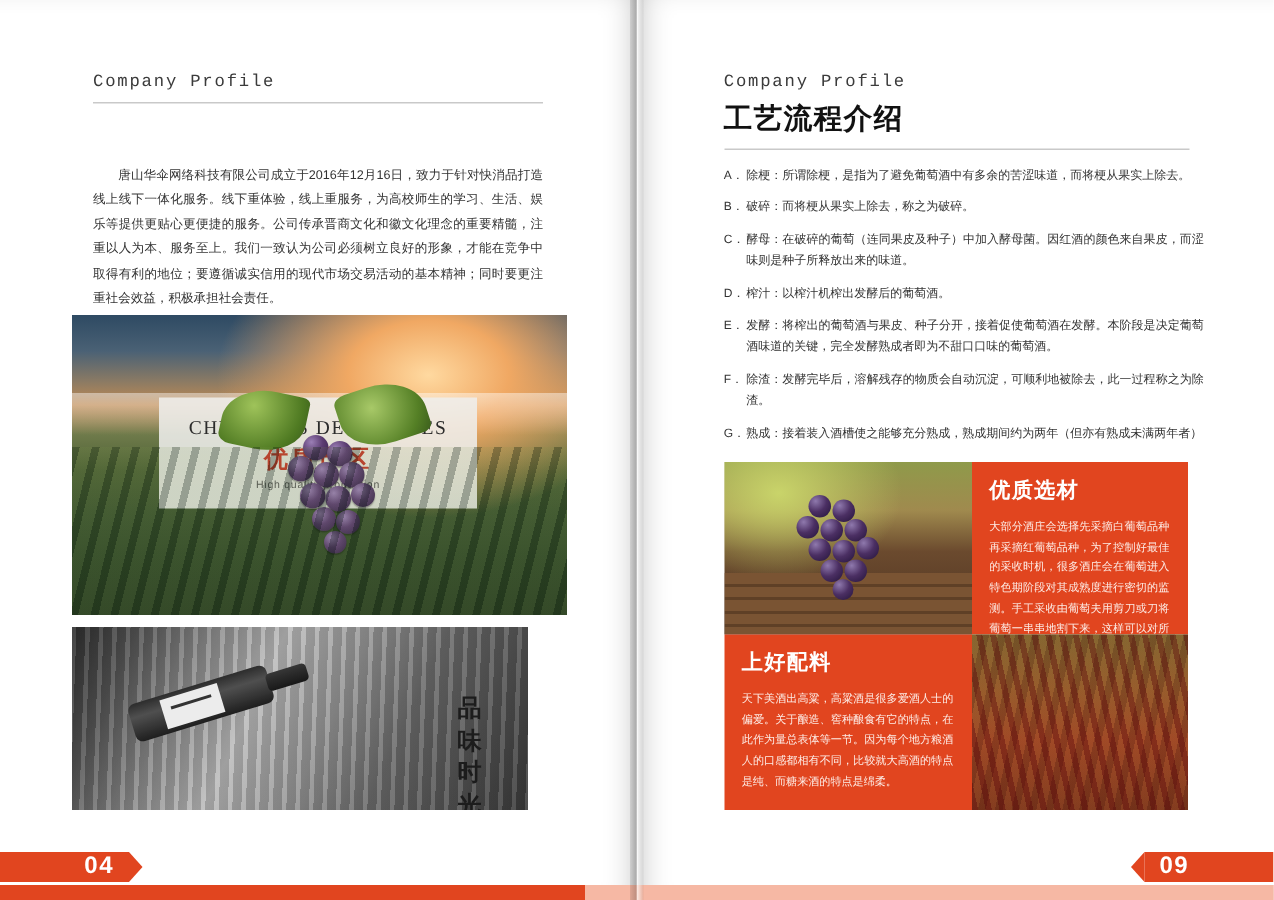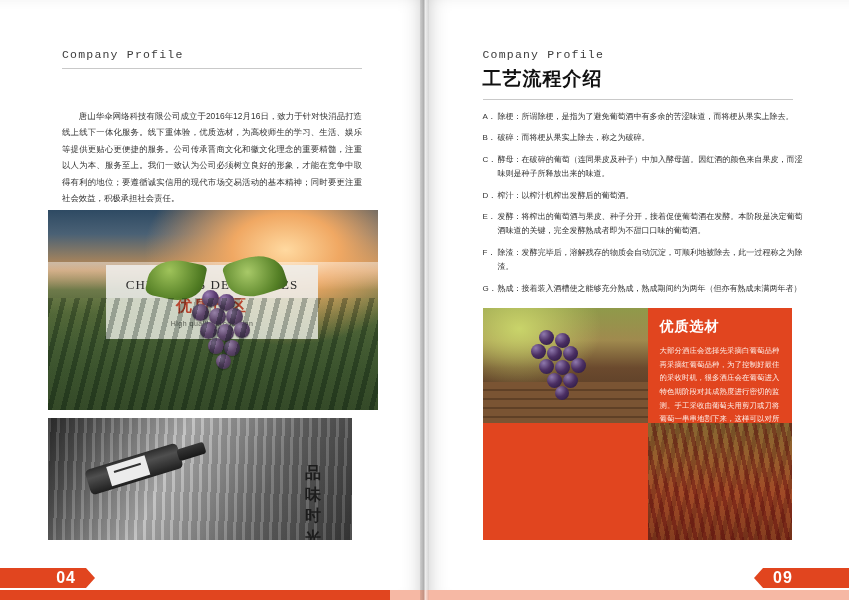--- a/index.html
+++ b/index.html
@@ -168,21 +168,21 @@
 
 <div class="spread">
 
   <div class="page left">
 
     <div class="hdr" style="left:62px;top:48px;width:300px;">
       <div class="eyebrow">Company Profile</div>
       <div class="rule"></div>
     </div>
 
-    <div class="para" style="position:absolute;left:62px;top:108px;width:300px;">唐山华伞网络科技有限公司成立于2016年12月16日，致力于针对快消品打造线上线下一体化服务。线下重体验，优质选材，为高校师生的学习、生活、娱乐等提供更贴心更便捷的服务。公司传承晋商文化和徽文化理念的重要精髓，注重以人为本、服务至上。我们一致认为公司必须树立良好的形象，才能在竞争中取得有利的地位；要遵循诚实信用的现代市场交易活动的基本精神；同时要更注重社会效益，积极承担社会责任。</div>
+    <div class="para" style="position:absolute;left:62px;top:108px;width:300px;">唐山华伞网络科技有限公司成立于2016年12月16日，致力于针对快消品打造线上线下一体化服务。线下重体验，线上重服务，为高校师生的学习、生活、娱乐等提供更贴心更便捷的服务。公司传承晋商文化和徽文化理念的重要精髓，注重以人为本、服务至上。我们一致认为公司必须树立良好的形象，才能在竞争中取得有利的地位；要遵循诚实信用的现代市场交易活动的基本精神；同时要更注重社会效益，积极承担社会责任。</div>
 
     <div class="imgbox vineyard" style="left:48px;top:210px;width:330px;height:200px;">
       <div class="mist"></div>
 
       <div class="band">
         <div class="en">CHEVLIERS DES HUTTES</div>
         <div class="cn">优质产区</div>
         <div class="sub">High quality production</div>
       </div>
 
@@ -268,20 +268,22 @@
         <div class="b" style="left:46px;top:58px;width:14px;height:14px;"></div>
       </div>
     </div>
 
     <div class="redbox" style="left:223px;top:308px;width:144px;height:115px;padding:10px 12px;box-sizing:border-box;">
       <h3>优质选材</h3>
       <div class="body" style="margin-top:8px;">大部分酒庄会选择先采摘白葡萄品种再采摘红葡萄品种，为了控制好最佳的采收时机，很多酒庄会在葡萄进入特色期阶段对其成熟度进行密切的监测。手工采收由葡萄夫用剪刀或刀将葡萄一串串地割下来，这样可以对所采收的葡萄进行挑选，对葡萄果实的损坏也较少。</div>
     </div>
 
     <div class="redbox" style="left:58px;top:423px;width:165px;height:117px;padding:10px 12px;box-sizing:border-box;">
+      <h3>上好配料</h3>
+      <div class="body" style="margin-top:8px;">天下美酒出高粱，高粱酒是很多爱酒人士的偏爱。关于酿造、窖种酿食有它的特点，在此作为量总表体等一节。因为每个地方粮酒人的口感都相有不同，比较就大高酒的特点是纯、而糖来酒的特点是绵柔。</div>
     </div>
 
     <div class="imgbox sorghum" style="left:223px;top:423px;width:144px;height:117px;"></div>
 
   </div>
 
   <div class="gutter"></div>
 </div>
 
 <div class="footer">

